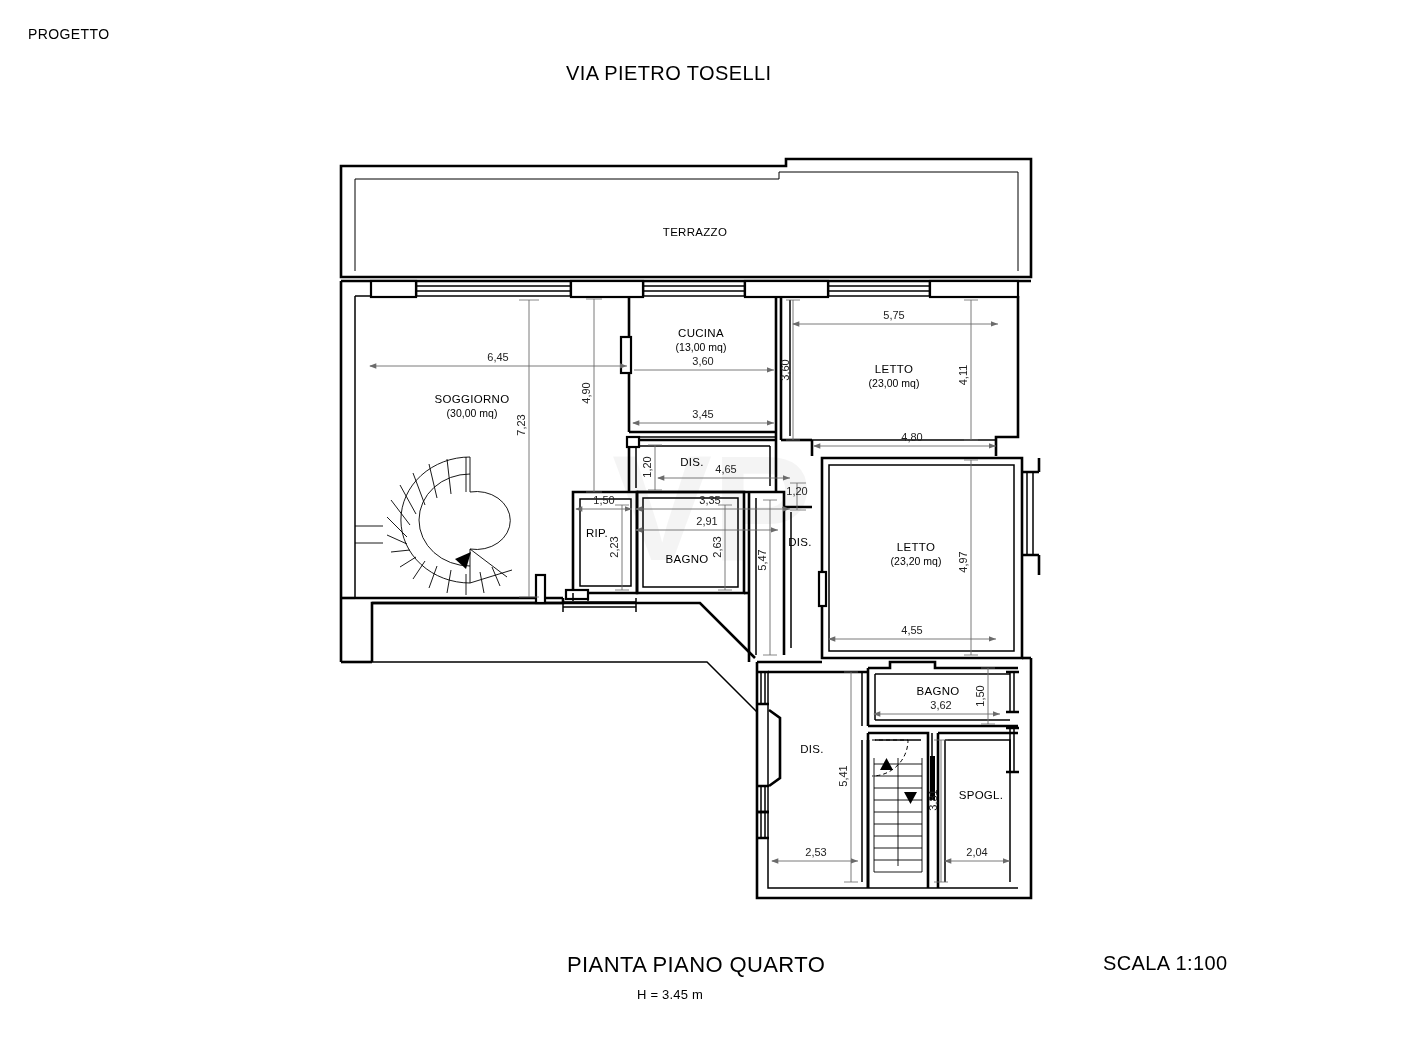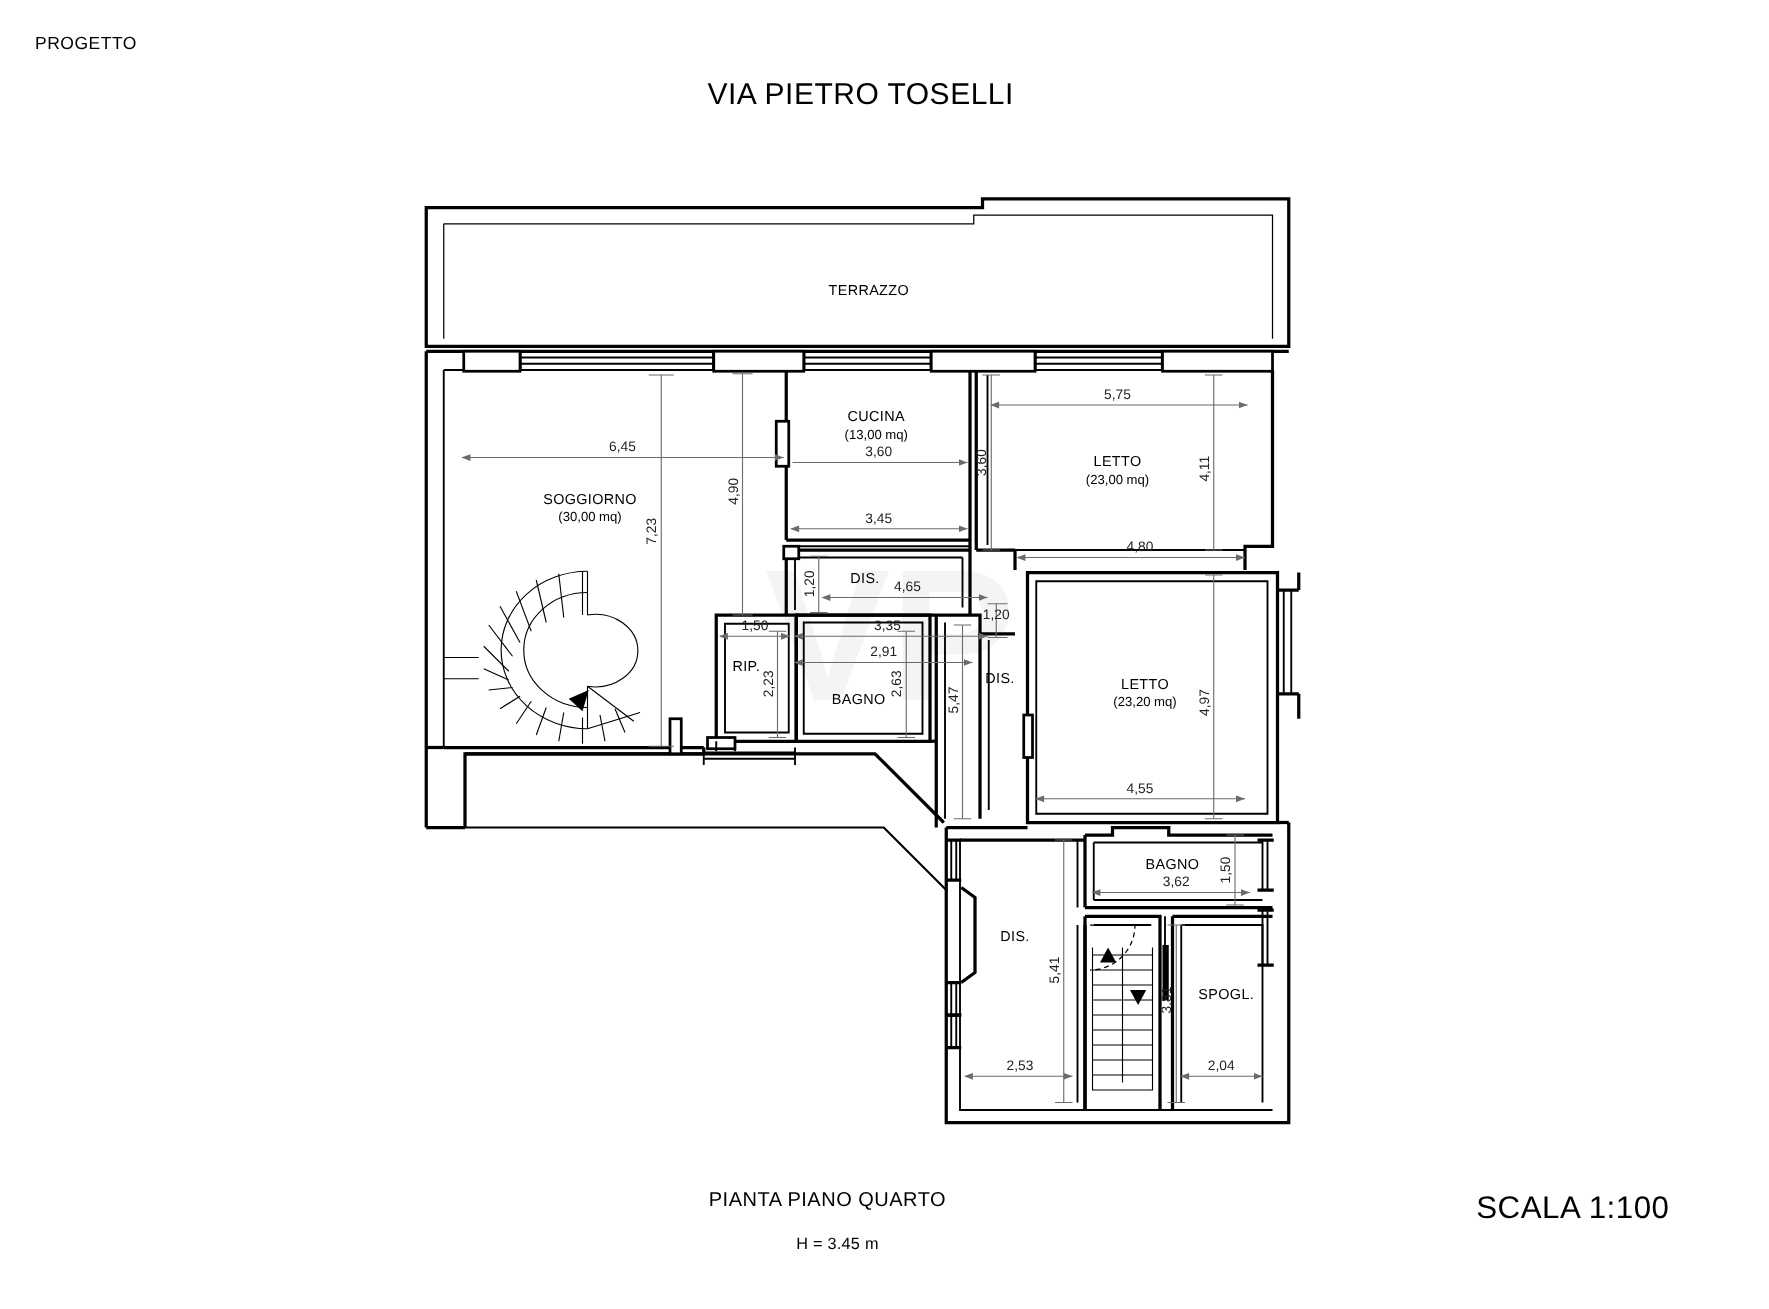--- a/index.html
+++ b/index.html
@@ -7,30 +7,30 @@
     width:1415px;height:1047px;position:relative;overflow:hidden;
     font-family:"Liberation Sans","DejaVu Sans",sans-serif;
     color:#000;
   }
   #sheet{position:absolute;inset:0;}
   svg{display:block;}
   .ttl-progetto{
     position:absolute;left:28px;top:26px;font-size:14px;letter-spacing:.4px;
   }
   .ttl-via{
-    position:absolute;left:566px;top:62px;font-size:24px;letter-spacing:.4px;
+    position:absolute;left:566px;top:62px;font-size:20px;letter-spacing:.4px;
   }
   .ttl-pianta{
-    position:absolute;left:567px;top:952px;font-size:16px;letter-spacing:.4px;
+    position:absolute;left:567px;top:952px;font-size:22px;letter-spacing:.4px;
   }
   .ttl-h{
     position:absolute;left:637px;top:987px;font-size:13px;letter-spacing:.2px;
   }
   .ttl-scala{
-    position:absolute;left:1181px;top:952px;font-size:25px;letter-spacing:.4px;
+    position:absolute;left:1103px;top:952px;font-size:20px;letter-spacing:.4px;
   }
 </style>
 </head>
 <body>
 
 <div id="sheet">
 
   <div class="ttl-progetto">PROGETTO</div>
   <div class="ttl-via">VIA PIETRO TOSELLI</div>
   <div class="ttl-pianta">PIANTA PIANO QUARTO</div>

